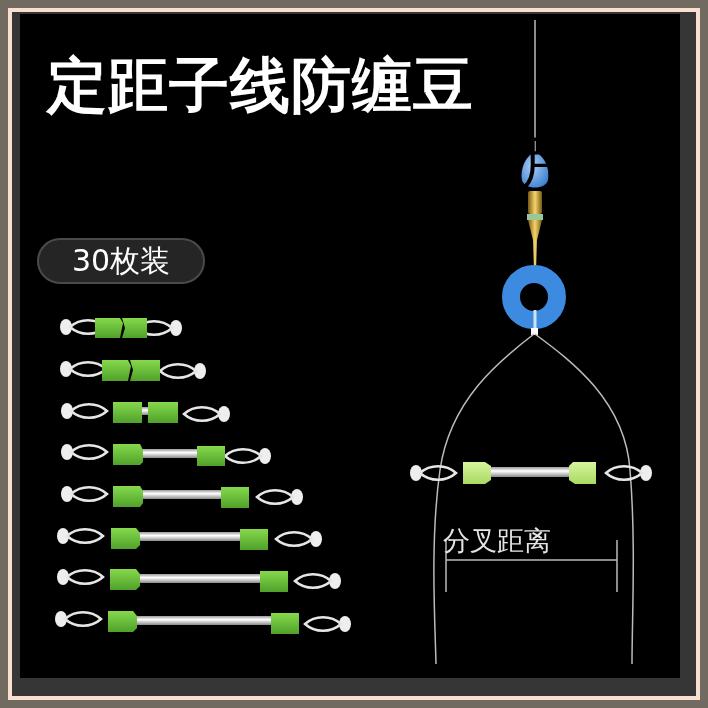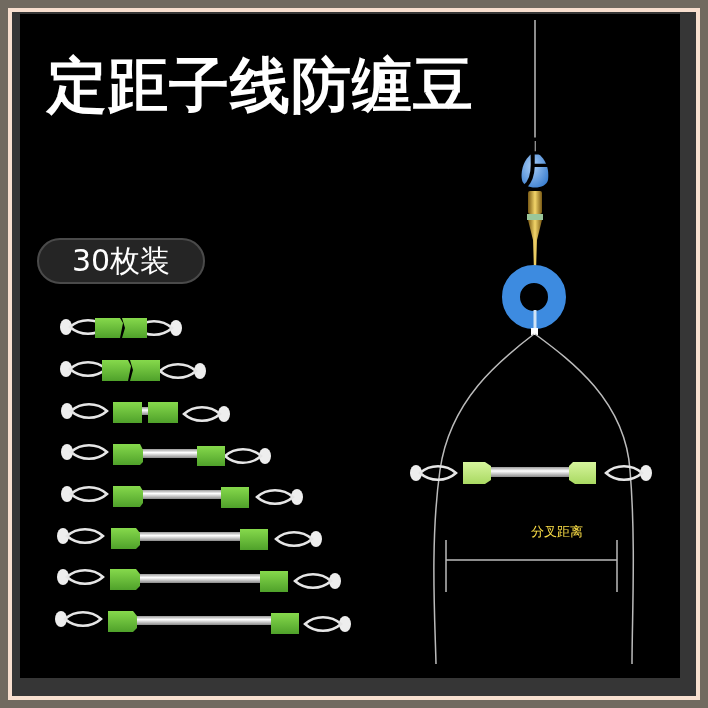--- a/index.html
+++ b/index.html
@@ -5,21 +5,21 @@
   html,body{margin:0;padding:0;background:#716a60;}
   body{width:708px;height:708px;position:relative;overflow:hidden;font-family:"DejaVu Sans","Liberation Sans",sans-serif;}
   .frame-outer{position:absolute;left:0;top:0;width:708px;height:708px;background:#716a60;}
   .frame-peach{position:absolute;left:8px;top:8px;width:692px;height:692px;background:#f8dfcf;}
   .frame-gray{position:absolute;left:12px;top:12px;width:684px;height:684px;background:#363636;}
   .canvas{position:absolute;left:20px;top:14px;width:660px;height:664px;background:#000;overflow:hidden;}
   .title{position:absolute;left:47px;top:55px;color:#fff;font-size:60px;font-weight:bold;letter-spacing:1px;line-height:1;white-space:nowrap;}
   .subtitle{position:absolute;left:47px;top:134px;color:#000000;font-size:56px;line-height:1;white-space:nowrap;letter-spacing:1px;}
   .badge{position:absolute;left:37px;top:222px;width:168px;height:46px;border-radius:23px;background:#252525;border:2px solid #4a4a4a;box-sizing:border-box;color:#ffffff;font-size:30px;display:flex;align-items:center;justify-content:center;margin-top:16px;}
   svg{position:absolute;left:0;top:0;}
-  .label-split{position:absolute;left:443px;top:523px;width:140px;text-align:right;color:#fde047;font-size:13px;}
+  .label-split{position:absolute;left:443px;top:523px;width:140px;text-align:left;color:#e5e5e5;font-size:27px;}
   .label-range{position:absolute;left:436px;top:560px;width:160px;text-align:center;color:#000000;font-size:28px;font-family:"Liberation Sans",sans-serif;}
 </style>
 </head>
 <body>
 
 <div class="frame-outer"></div>
 <div class="frame-peach"></div>
 <div class="frame-gray"></div>
 <div class="canvas"></div>
 

